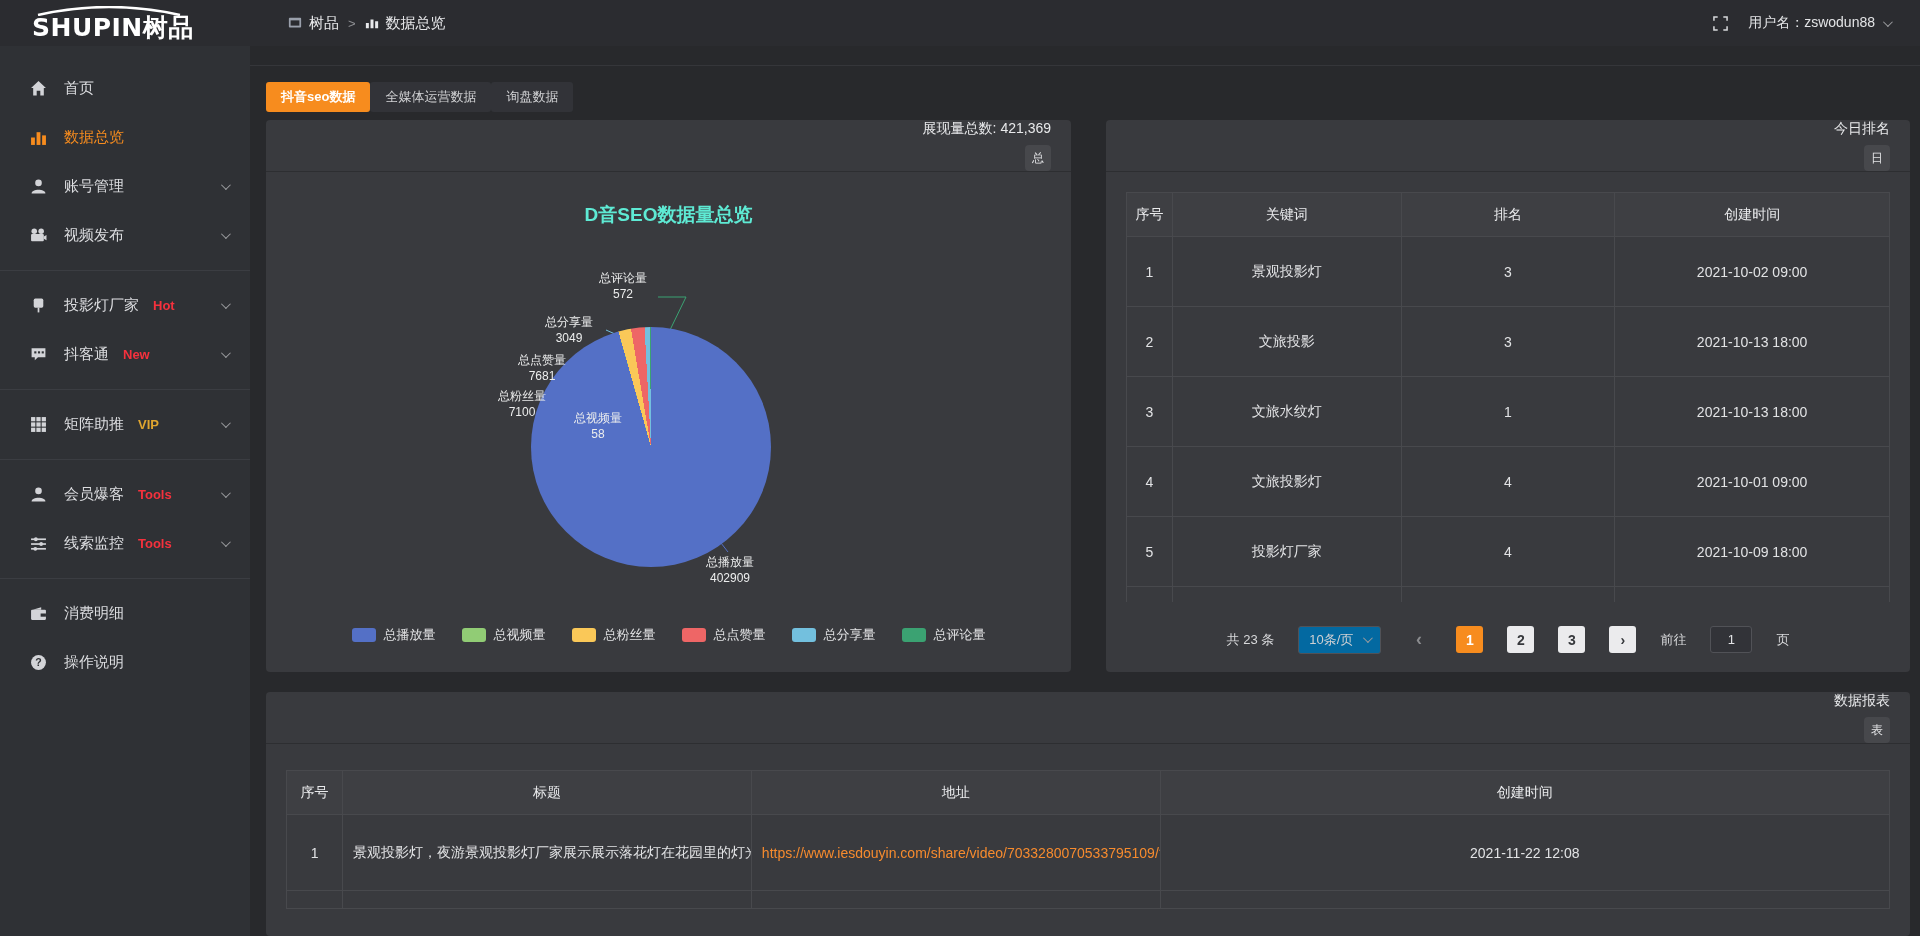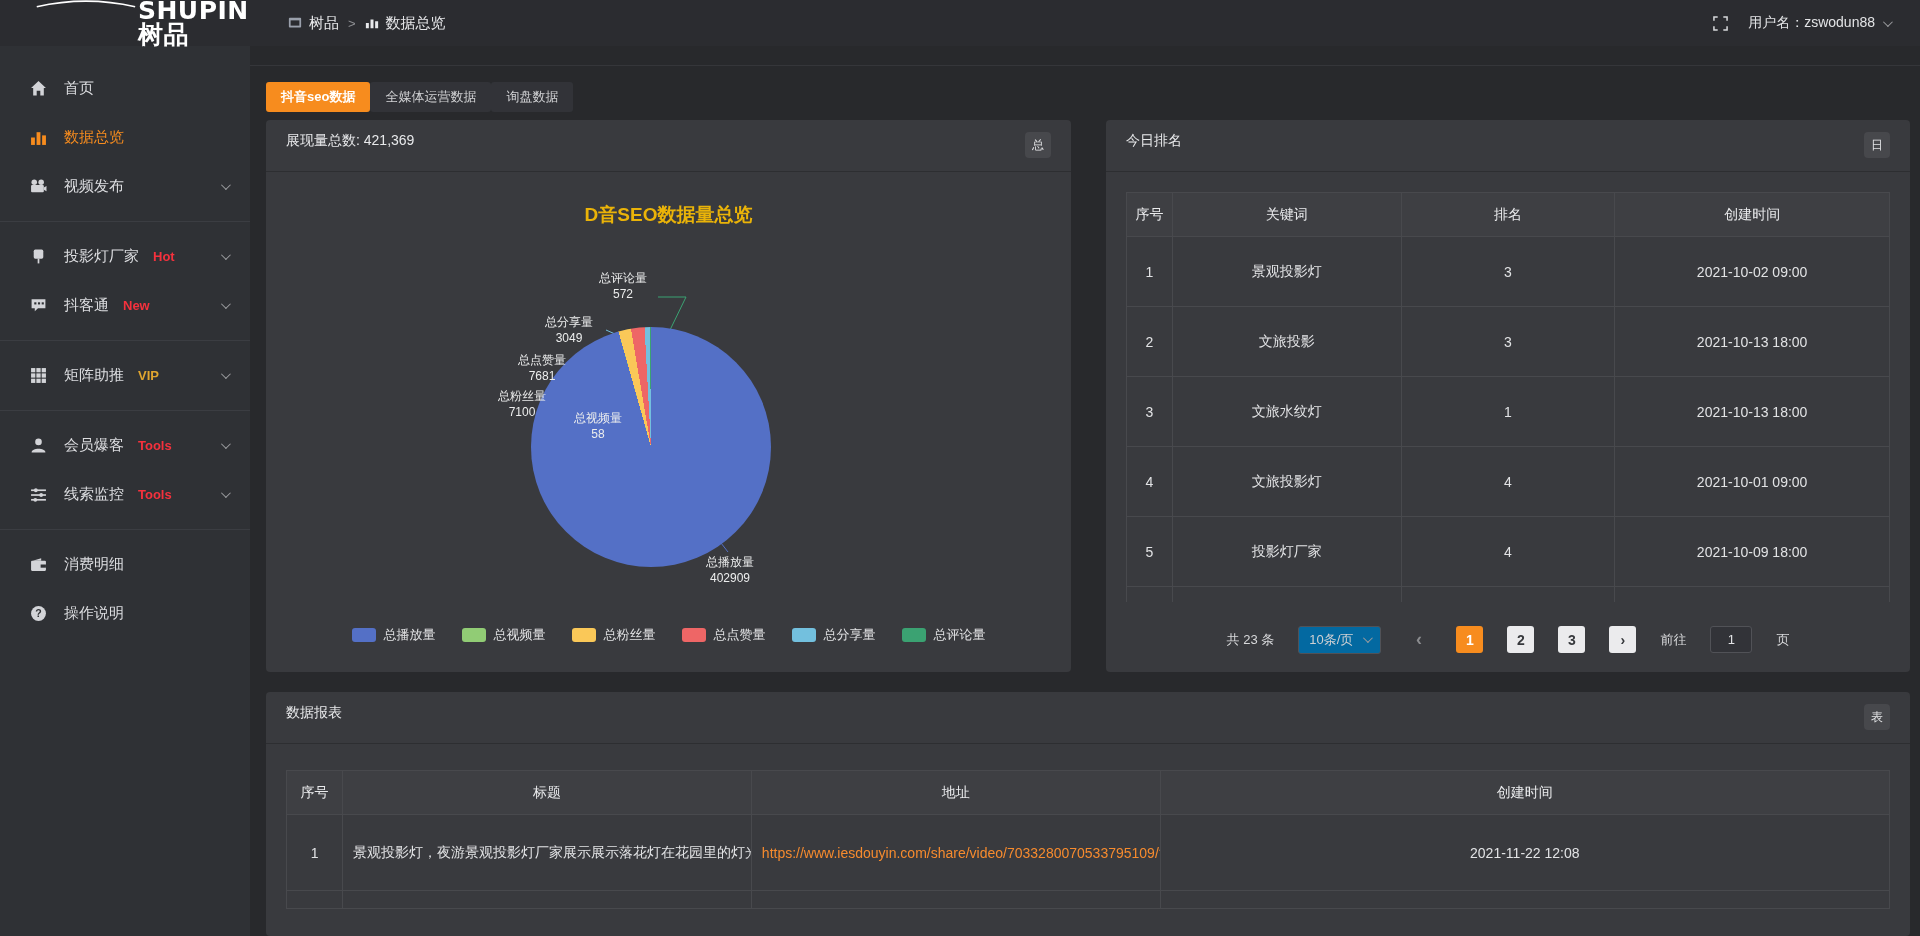--- a/index.html
+++ b/index.html
@@ -4,21 +4,21 @@
 <style>
   :root{
     --accent:#f78c1e; --hot:#f5313d; --vip:#e0a52f; --link:#f78b2e;
   }
   *{margin:0;padding:0;box-sizing:border-box;}
   html,body{width:1920px;height:936px;overflow:hidden;}
   body{background:#28292c;color:#dfe0e3;font-family:"Liberation Sans","DejaVu Sans",sans-serif;}
 
   
   .topbar{height:46px;background:#2b2c30;display:flex;align-items:center;position:relative;z-index:5;}
-  .logo{width:250px;padding-left:32px;display:flex;flex-direction:row;justify-content:center;}
+  .logo{width:250px;padding-left:32px;display:flex;flex-direction:column;justify-content:center;}
   .logo-arc{width:150px;height:10px;margin-left:2px;}
   .logo-text{font-size:25px;font-weight:bold;color:#fff;letter-spacing:.5px;line-height:24px;font-family:"DejaVu Sans",sans-serif;}
   .breadcrumb{margin-left:38px;display:flex;align-items:center;gap:9px;font-size:15px;color:#e8e9eb;}
   .crumb{display:flex;align-items:center;gap:7px;cursor:pointer;}
   .crumb-sep{color:#8e8f93;font-size:13px;}
   .topbar-right{margin-left:auto;display:flex;align-items:center;gap:20px;padding-right:30px;font-size:14px;color:#e3e4e6;}
   .fs-btn{display:flex;cursor:pointer;}
   .user-wrap{display:flex;align-items:center;gap:8px;cursor:pointer;}
   .chev{width:7px;height:7px;border-right:1.5px solid #9a9b9e;border-bottom:1.5px solid #9a9b9e;transform:rotate(45deg) translateY(-2px);display:inline-block;}
 
@@ -35,27 +35,27 @@
   .sb-divider{height:1px;background:#3b3d42;margin:10px 0;}
 
   .content{flex:1;padding:0 10px 0 16px;display:flex;flex-direction:column;}
   .tagsbar{height:34px;border-bottom:1px solid #35363a;margin:0 -10px 0 -16px;}
   .tabs{display:flex;margin:16px 0 8px 0;}
   .tab{height:30px;padding:0 15px;display:flex;align-items:center;font-size:13px;background:#323338;color:#d2d3d5;border-radius:3px;cursor:pointer;}
   .tab.active{background:var(--accent);color:#fff;font-weight:bold;}
 
   .panels{display:flex;gap:35px;}
   .panel{background:#393a3e;border-radius:4px;}
-  .panel-header{height:52px;display:flex;align-items:flex-start;justify-content:space-between;padding:12px 20px;font-size:14px;color:#e8e9eb;border-bottom:1px solid #2d2e31;}
+  .panel-header{height:52px;display:flex;align-items:flex-end;justify-content:space-between;padding:0 20px;font-size:14px;color:#e8e9eb;border-bottom:1px solid #2d2e31;flex-direction:column;}
   .corner-btn{width:26px;height:26px;background:#47484c;border-radius:4px;color:#e2e3e5;font-size:12px;display:flex;align-items:center;justify-content:center;cursor:pointer;}
 
   
   .panel-overview{width:805px;height:552px;flex-shrink:0;}
   .chart-area{position:relative;height:498px;}
-  .chart-title{position:absolute;top:30px;width:100%;text-align:center;font-size:19px;font-weight:bold;color:#eab308;}
+  .chart-title{position:absolute;top:30px;width:100%;text-align:center;font-size:19px;font-weight:bold;color:#5eead4;}
   .pie{position:absolute;left:265px;top:155px;width:240px;height:240px;border-radius:50%;}
   .leaders{position:absolute;left:0;top:0;}
   .pie-label{position:absolute;text-align:center;font-size:12px;color:#eceded;line-height:16px;transform:translateX(-50%);white-space:nowrap;}
   .pl-comment{left:357px;top:98px;}
   .pl-share{left:303px;top:142px;}
   .pl-like{left:276px;top:180px;}
   .pl-fans{left:256px;top:216px;}
   .pl-video{left:332px;top:238px;}
   .pl-play{left:464px;top:382px;}
   .legend{position:absolute;bottom:26px;width:100%;display:flex;justify-content:center;gap:26px;}
@@ -148,20 +148,30 @@
             <rect x="1" y="8" width="3.6" height="7"></rect>
             <rect x="6.2" y="3" width="3.6" height="12"></rect>
             <rect x="11.4" y="6" width="3.6" height="9"></rect>
           </svg>
         </span>
       <span>数据总览</span>
     </div>
     <div class="menu-item">
       <span class="mi-icon">
           <svg width="17" height="17" viewBox="0 0 16 16" fill="currentColor">
+            <circle cx="8" cy="4.6" r="3.1"></circle>
+            <path d="M1.5 14.5 C1.5 9.8 14.5 9.8 14.5 14.5 Z"></path>
+          </svg>
+        </span>
+      <span>账号管理</span>
+      <i class="chev"></i>
+    </div>
+    <div class="menu-item">
+      <span class="mi-icon">
+          <svg width="17" height="17" viewBox="0 0 16 16" fill="currentColor">
             <circle cx="4" cy="4" r="2.6"></circle>
             <circle cx="10.5" cy="4" r="2.6"></circle>
             <rect x="1" y="6.5" width="12" height="7" rx="1"></rect>
             <path d="M13 9 L15.5 7.5 V12.5 L13 11 Z"></path>
           </svg>
         </span>
       <span>视频发布</span>
       <i class="chev"></i>
     </div>
 

